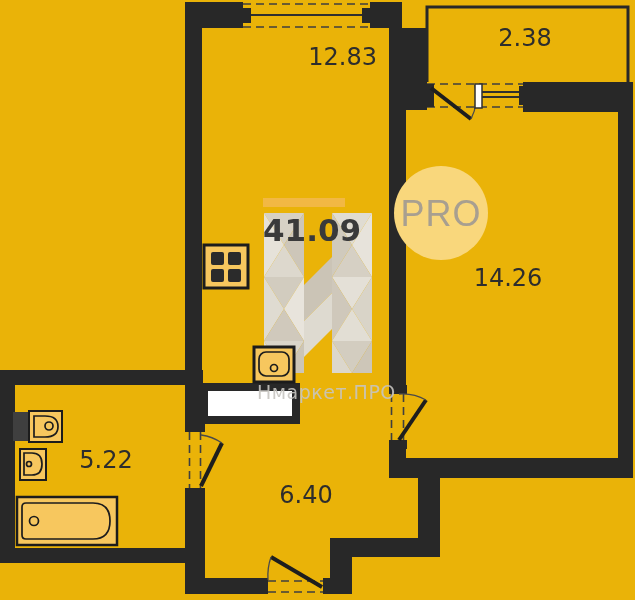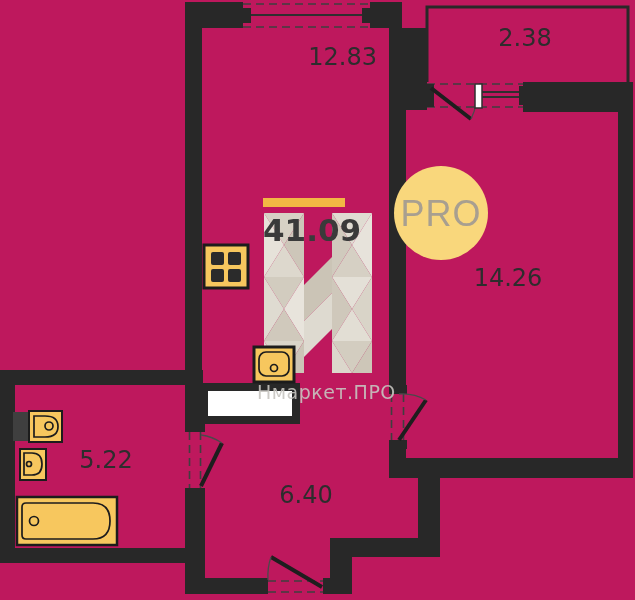--- a/index.html
+++ b/index.html
@@ -1,18 +1,18 @@
 <!DOCTYPE html>
 <html><head>
 <meta charset="utf-8">
 <style>
   html,body{margin:0;padding:0;background:#ffffff;}
   body{width:635px;height:600px;overflow:hidden;
        font-family:"Liberation Sans", sans-serif;}
-  .plan{position:relative;width:635px;height:600px;background:#be185d;}
+  .plan{position:relative;width:635px;height:600px;background:#eab308;}
   svg{display:block;}
   .room-label{font-family:"DejaVu Sans","Liberation Sans",sans-serif;
               font-size:24px;fill:#2d2d2d;}
   .total-label{font-family:"DejaVu Sans","Liberation Sans",sans-serif;
                font-size:31px;font-weight:bold;fill:#3a3a3a;}
   .badge-label{font-family:"Liberation Sans",sans-serif;font-size:36px;
                fill:#a89f90;letter-spacing:1px;}
   .brand-label{font-family:"DejaVu Sans","Liberation Sans",sans-serif;
                font-size:19px;fill:#c7c5c0;opacity:.9;letter-spacing:.5px;}
   .wall{fill:#282828;}

